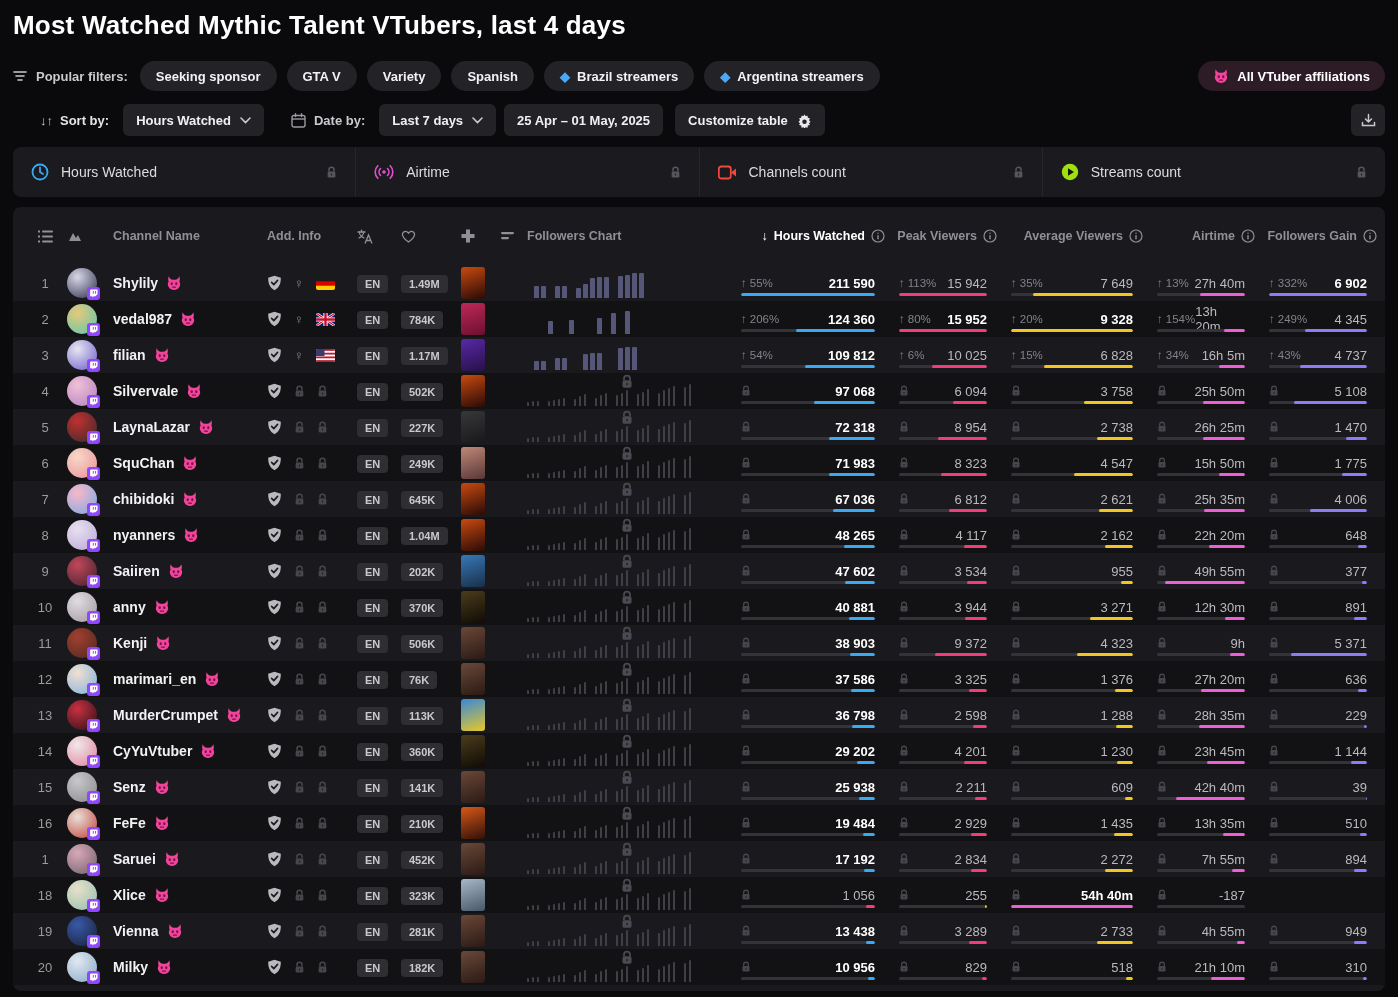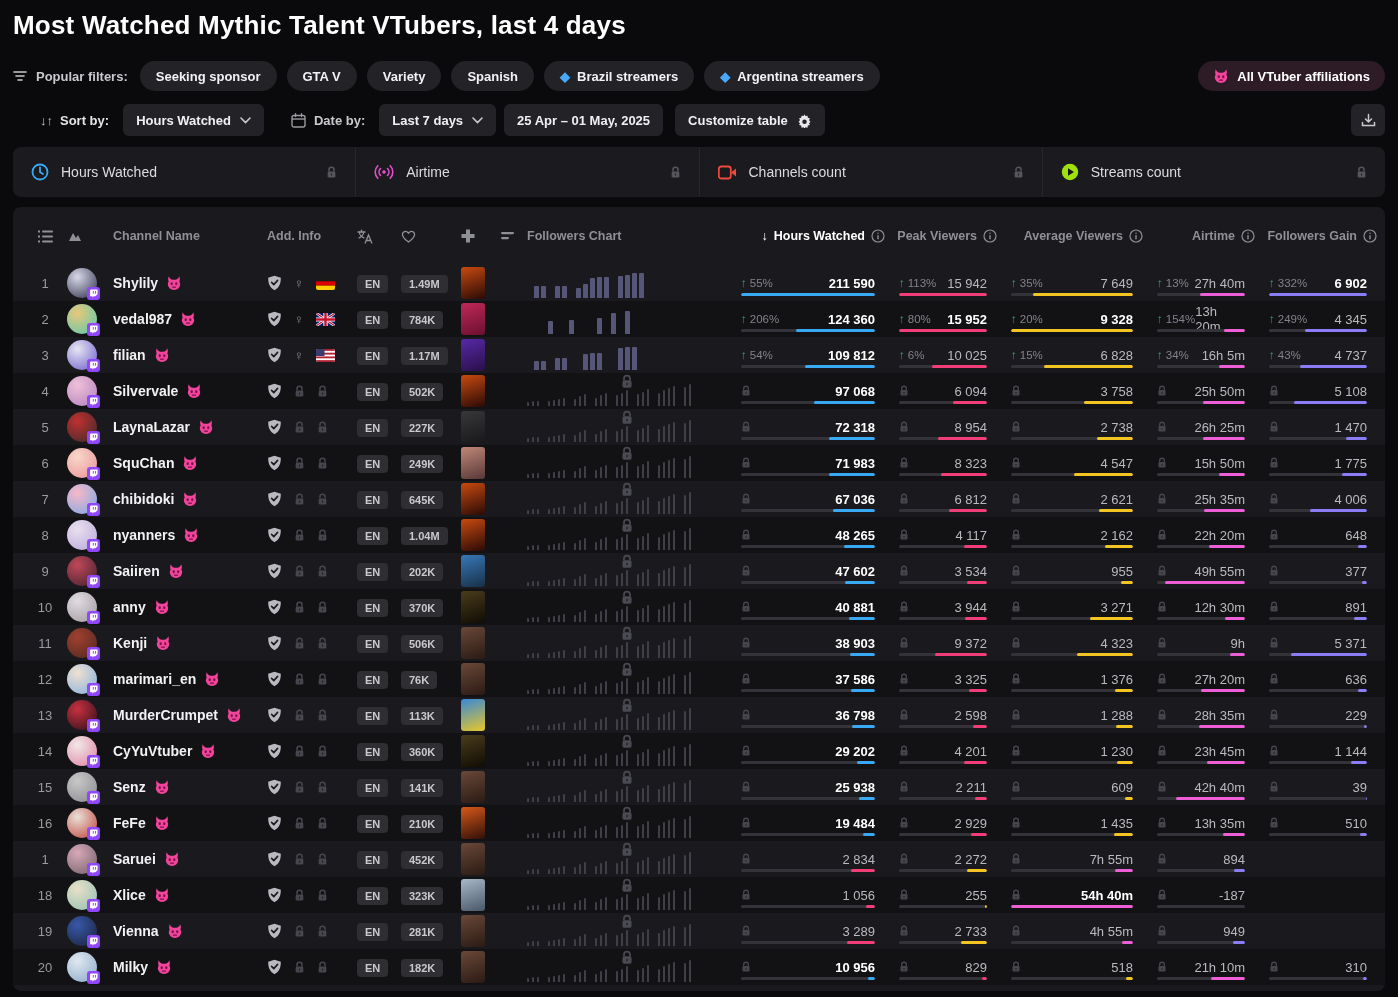--- a/index.html
+++ b/index.html
@@ -2904,20 +2904,33 @@
             </span>
           </div>
           <div class="stat">
             <span class="pct">
               <svg width="10" height="11.799999999999999" viewBox="0 0 12 14">
                 <path d="M3.2 6 V4.2 a2.8 2.8 0 0 1 5.6 0 V6" fill="none" stroke="#46464c" stroke-width="1.6"></path>
                 <rect x="1.8" y="5.8" width="8.4" height="6.8" rx="1.5" fill="#46464c"></rect>
                 <rect x="5.4" y="8.2" width="1.2" height="2.2" rx="0.6" fill="#1a1a1e"></rect>
               </svg>
             </span>
+            <span class="val strong">17 192</span>
+            <span class="track">
+              <span class="fill" style="width:8.1%;background:#38a9f2;"></span>
+            </span>
+          </div>
+          <div class="stat">
+            <span class="pct">
+              <svg width="10" height="11.799999999999999" viewBox="0 0 12 14">
+                <path d="M3.2 6 V4.2 a2.8 2.8 0 0 1 5.6 0 V6" fill="none" stroke="#46464c" stroke-width="1.6"></path>
+                <rect x="1.8" y="5.8" width="8.4" height="6.8" rx="1.5" fill="#46464c"></rect>
+                <rect x="5.4" y="8.2" width="1.2" height="2.2" rx="0.6" fill="#1a1a1e"></rect>
+              </svg>
+            </span>
             <span class="val">2 834</span>
             <span class="track">
               <span class="fill" style="width:17.8%;background:#f23d78;"></span>
             </span>
           </div>
           <div class="stat">
             <span class="pct">
               <svg width="10" height="11.799999999999999" viewBox="0 0 12 14">
                 <path d="M3.2 6 V4.2 a2.8 2.8 0 0 1 5.6 0 V6" fill="none" stroke="#46464c" stroke-width="1.6"></path>
                 <rect x="1.8" y="5.8" width="8.4" height="6.8" rx="1.5" fill="#46464c"></rect>
@@ -3198,20 +3211,33 @@
             </span>
           </div>
           <div class="stat">
             <span class="pct">
               <svg width="10" height="11.799999999999999" viewBox="0 0 12 14">
                 <path d="M3.2 6 V4.2 a2.8 2.8 0 0 1 5.6 0 V6" fill="none" stroke="#46464c" stroke-width="1.6"></path>
                 <rect x="1.8" y="5.8" width="8.4" height="6.8" rx="1.5" fill="#46464c"></rect>
                 <rect x="5.4" y="8.2" width="1.2" height="2.2" rx="0.6" fill="#1a1a1e"></rect>
               </svg>
             </span>
+            <span class="val strong">13 438</span>
+            <span class="track">
+              <span class="fill" style="width:6.4%;background:#38a9f2;"></span>
+            </span>
+          </div>
+          <div class="stat">
+            <span class="pct">
+              <svg width="10" height="11.799999999999999" viewBox="0 0 12 14">
+                <path d="M3.2 6 V4.2 a2.8 2.8 0 0 1 5.6 0 V6" fill="none" stroke="#46464c" stroke-width="1.6"></path>
+                <rect x="1.8" y="5.8" width="8.4" height="6.8" rx="1.5" fill="#46464c"></rect>
+                <rect x="5.4" y="8.2" width="1.2" height="2.2" rx="0.6" fill="#1a1a1e"></rect>
+              </svg>
+            </span>
             <span class="val">3 289</span>
             <span class="track">
               <span class="fill" style="width:20.6%;background:#f23d78;"></span>
             </span>
           </div>
           <div class="stat">
             <span class="pct">
               <svg width="10" height="11.799999999999999" viewBox="0 0 12 14">
                 <path d="M3.2 6 V4.2 a2.8 2.8 0 0 1 5.6 0 V6" fill="none" stroke="#46464c" stroke-width="1.6"></path>
                 <rect x="1.8" y="5.8" width="8.4" height="6.8" rx="1.5" fill="#46464c"></rect>

